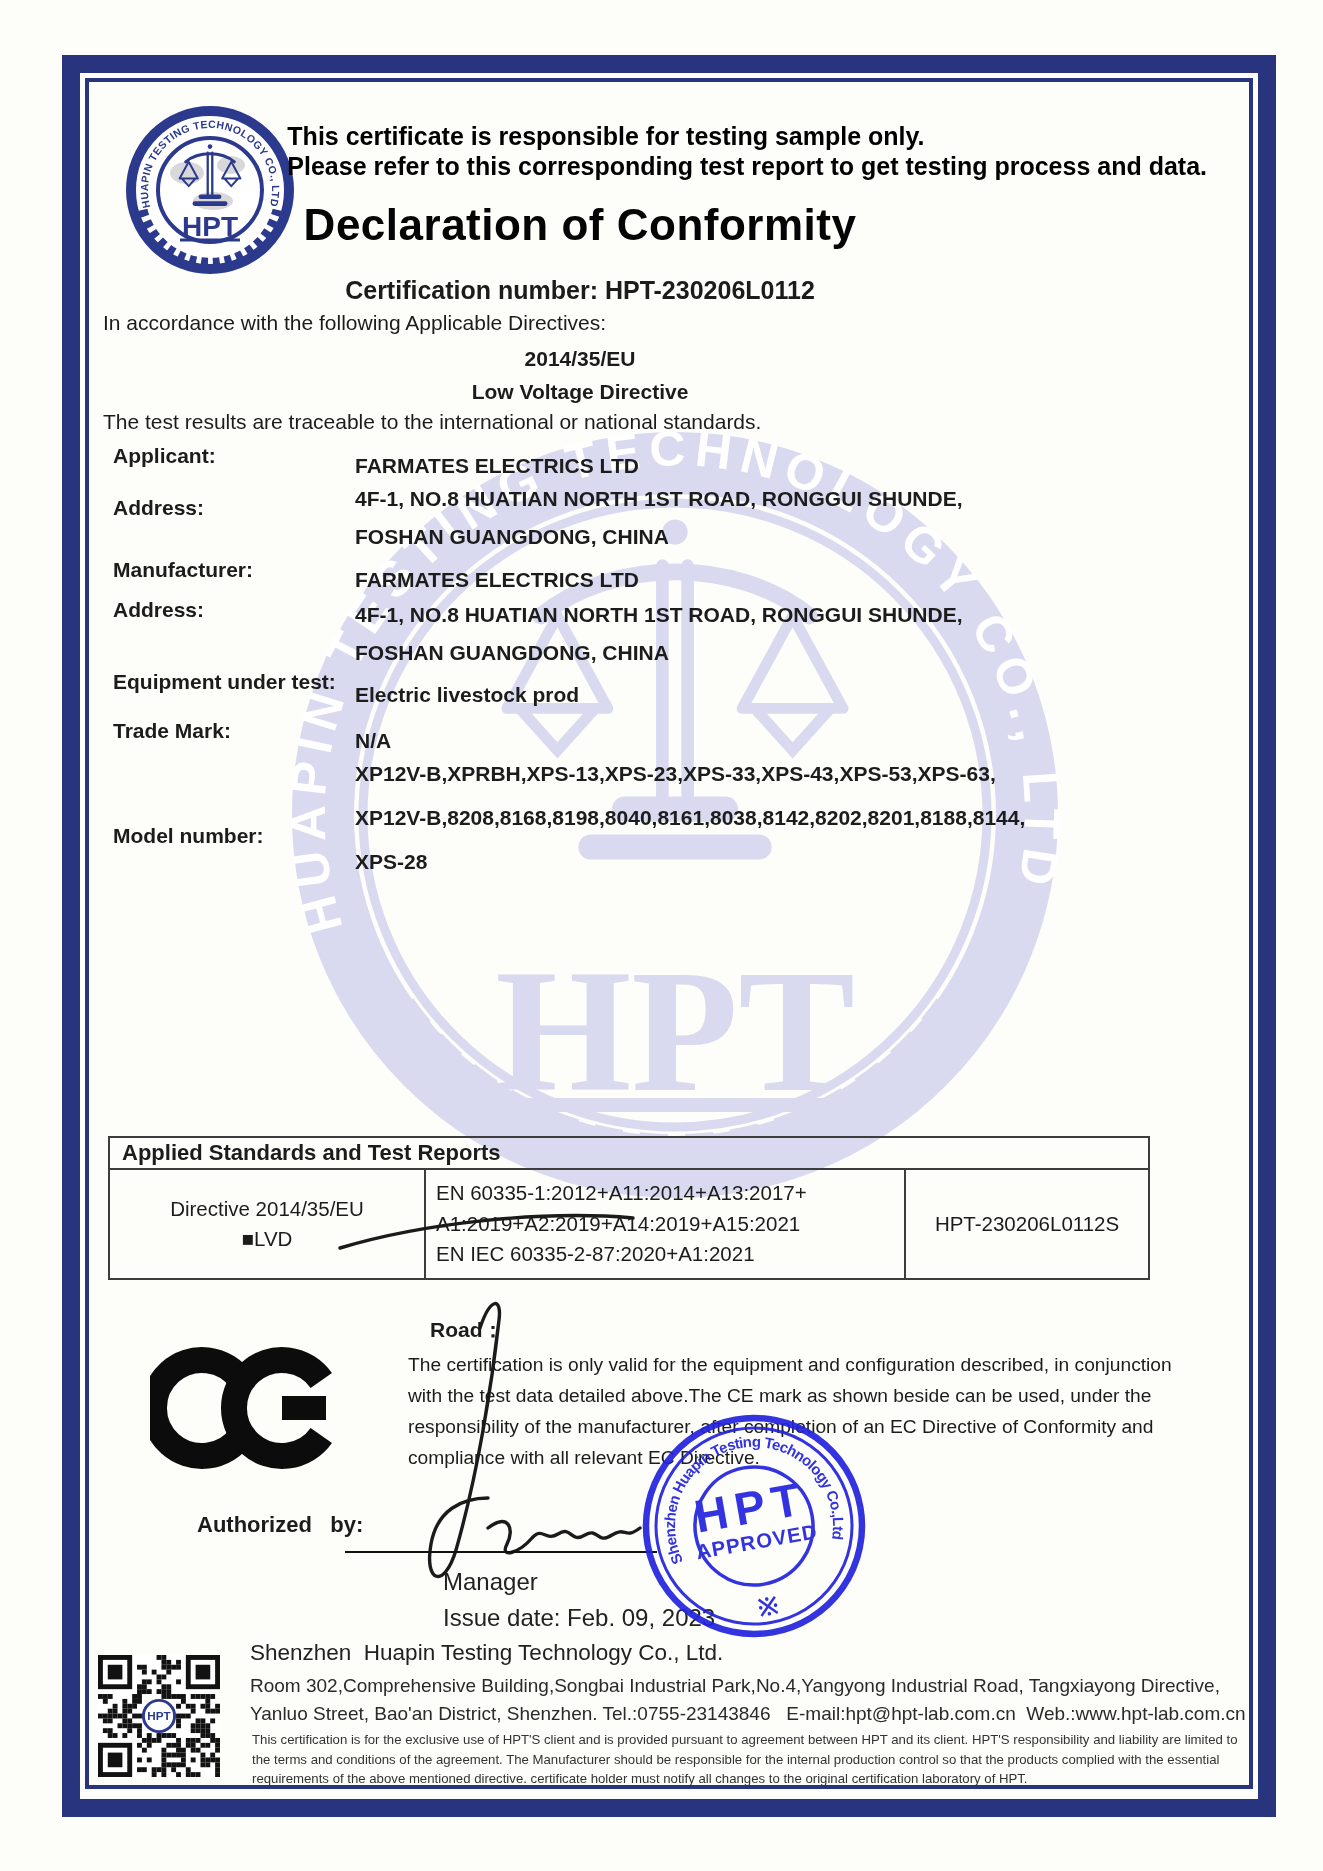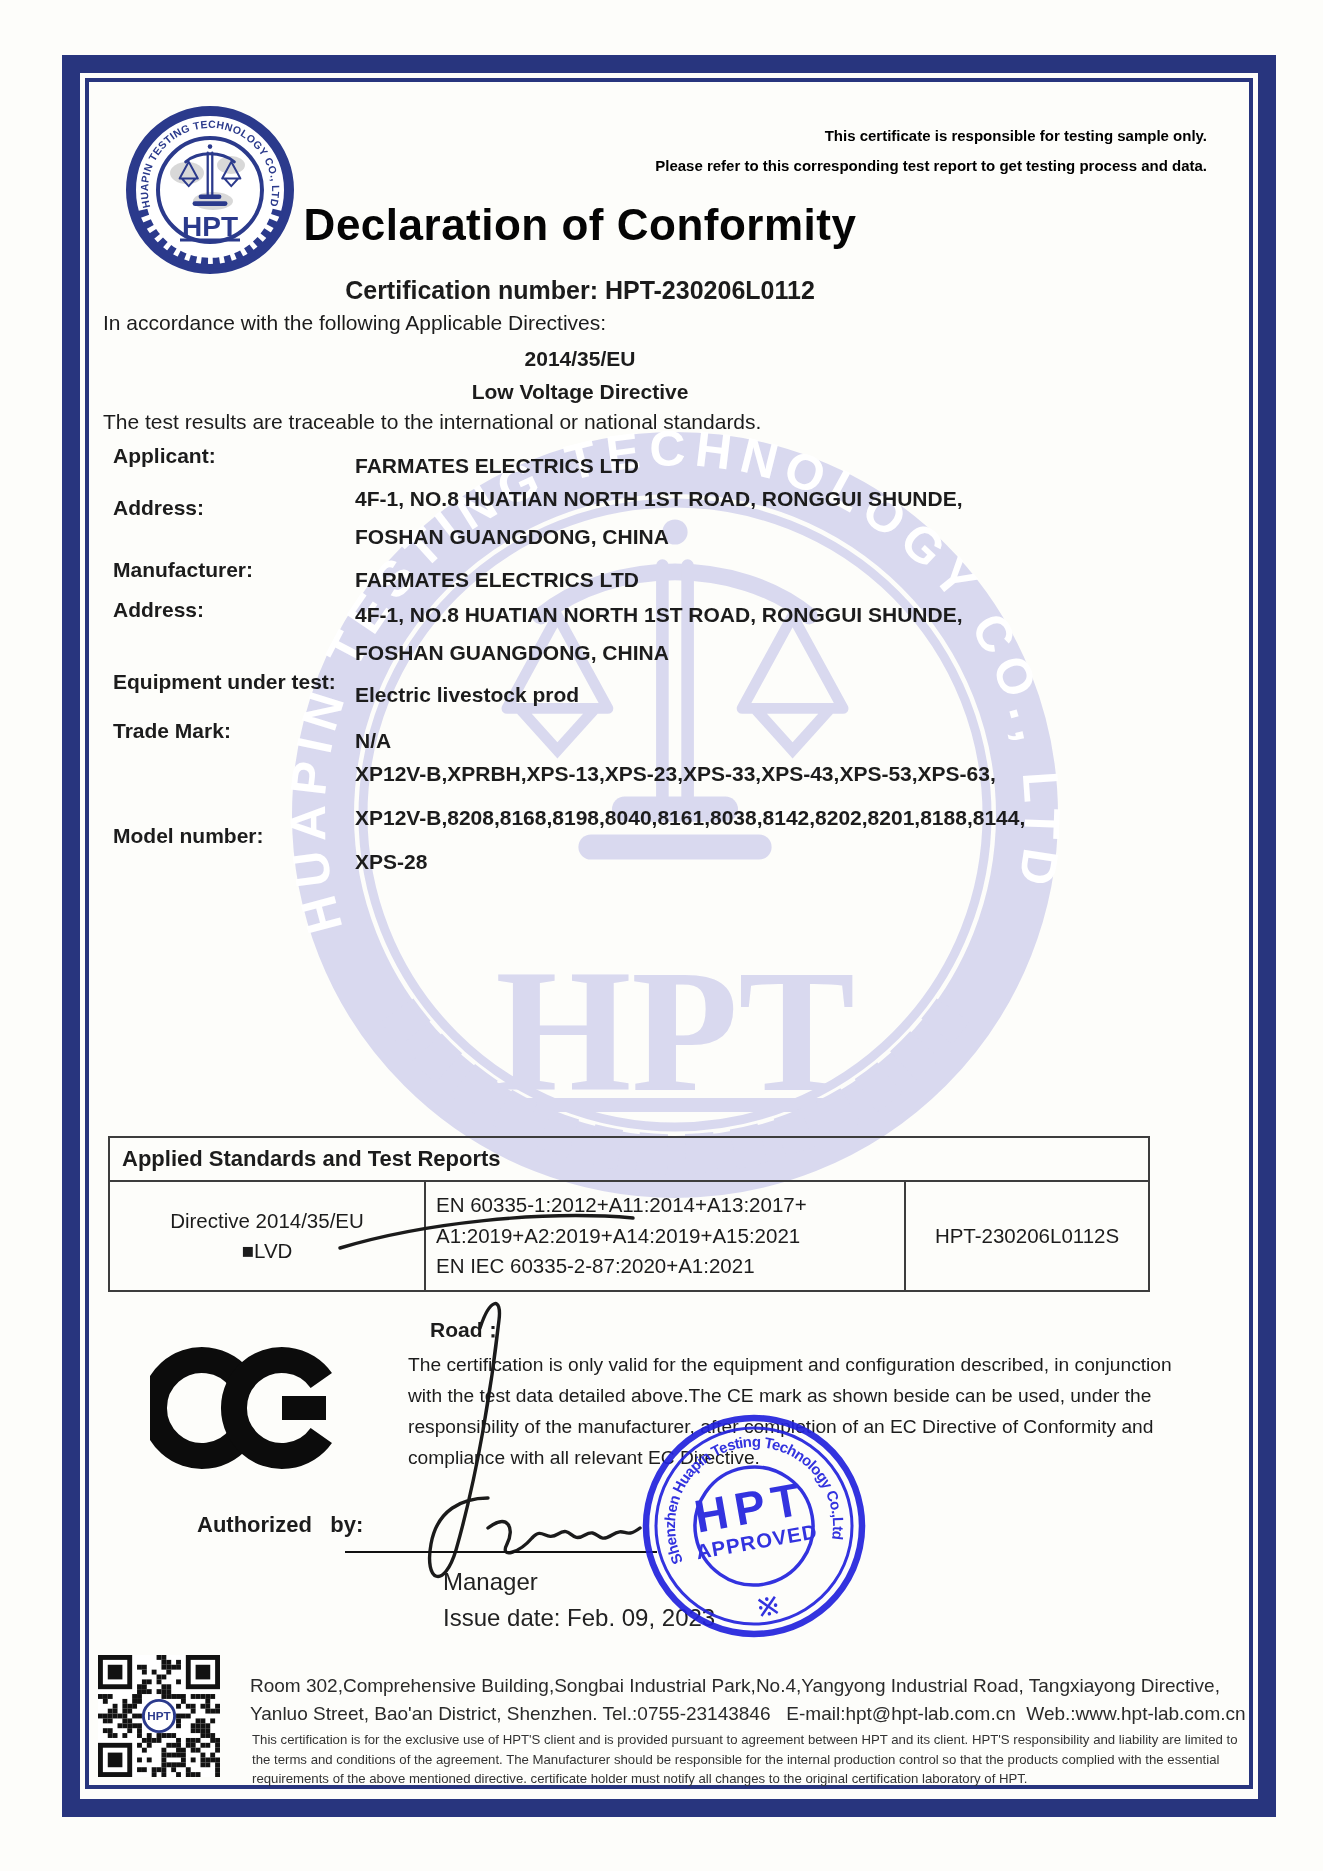--- a/index.html
+++ b/index.html
@@ -7,34 +7,34 @@
         font-family:"Liberation Sans",sans-serif;color:#1c1c1c;}
   .abs{position:absolute;}
   
   .border-outer{position:absolute;left:62px;top:55px;width:1214px;height:1762px;
                 border:18px solid #28357e;box-sizing:border-box;z-index:1;}
   .border-inner{position:absolute;left:85px;top:78px;width:1168px;height:1711px;
                 border:4px solid #28357e;box-sizing:border-box;z-index:1;}
   .z2{z-index:2;}
   .z3{z-index:3;}
   
-  .disclaimer{right:116px;top:121px;text-align:right;font-size:15px;font-weight:bold;line-height:30px;color:#000;}
+  .disclaimer{right:116px;top:121px;font-size:25px;font-weight:bold;line-height:30px;color:#000;}
   .title{left:80px;top:200px;width:1000px;text-align:center;font-size:44px;font-weight:bold;color:#050505;letter-spacing:0.5px;}
   .certnum{left:80px;top:276px;width:1000px;text-align:center;font-size:25px;font-weight:bold;}
   .accordance{left:103px;top:311px;font-size:21px;}
   .dircode{left:80px;top:347px;width:1000px;text-align:center;font-size:21px;font-weight:bold;}
   .dirname{left:80px;top:380px;width:1000px;text-align:center;font-size:21px;font-weight:bold;}
   .traceable{left:103px;top:410px;font-size:21px;}
   .flabel{left:113px;font-size:21px;font-weight:bold;}
   .fvalue{left:355px;font-size:21px;font-weight:bold;line-height:38px;}
   .fvalue.model{line-height:44px;}
   
   .stable{left:108px;top:1136px;width:1040px;border-collapse:collapse;table-layout:fixed;background:transparent;}
   .stable th,.stable td{border:2px solid #3d3d3d;vertical-align:middle;}
-  .stable th{font-size:22px;font-weight:bold;text-align:left;padding:8px 12px;height:26px;}
+  .stable th{font-size:22px;font-weight:bold;text-align:left;padding:2px 12px;height:26px;}
   .stable td{font-size:20.5px;padding:8px 10px;}
   .td-directive{text-align:center;line-height:30px;font-size:20.5px;}
   .td-standards div{line-height:30.5px;}
   .td-report{text-align:center;}
   
   .note-head{left:430px;top:1316px;font-size:21px;font-weight:bold;}
   .note-body{left:408px;top:1349px;width:792px;font-size:19.2px;line-height:31px;text-align:left;}
   .authorized{left:197px;top:1512px;font-size:22px;font-weight:bold;white-space:pre;}
   .sigline{left:345px;top:1551px;width:312px;border-top:2.5px solid #111;}
   .manager{left:443px;top:1568px;font-size:24px;color:#222;}
@@ -412,17 +412,18 @@
         <rect x="19" y="1" width="5" height="5" fill="#ffffff"></rect>
         <rect x="20" y="2" width="3" height="3" fill="#121212"></rect>
         <rect x="0" y="18" width="7" height="7" fill="#121212"></rect>
         <rect x="1" y="19" width="5" height="5" fill="#ffffff"></rect>
         <rect x="2" y="20" width="3" height="3" fill="#121212"></rect>
       </g>
     <circle cx="12.5" cy="12.5" r="3.2" fill="#ffffff" stroke="#2b3a8c" stroke-width="0.6"></circle>
     <text x="12.5" y="13.4" text-anchor="middle" font-size="2.4" font-weight="bold" fill="#2b3a8c">HPT</text>
   </svg>
 
+  <div class="abs z2 f-company">Shenzhen  Huapin Testing Technology Co., Ltd.</div>
   <div class="abs z2 f-line1">Room 302,Comprehensive Building,Songbai Industrial Park,No.4,Yangyong Industrial Road, Tangxiayong Directive,</div>
   <div class="abs z2 f-line2">Yanluo Street, Bao'an District, Shenzhen. Tel.:0755-23143846   E-mail:hpt@hpt-lab.com.cn  Web.:www.hpt-lab.com.cn</div>
   <div class="abs z2 f-fine">This certification is for the exclusive use of  HPT'S  client and is provided pursuant to agreement between  HPT and its client.  HPT'S responsibility and liability are limited to the terms and conditions of the agreement. The Manufacturer should be responsible for the internal production control so that the products complied with the essential requirements of the above mentioned directive. certificate holder must notify all changes to the original certification laboratory of HPT.</div>
 
 </div>
 
 </body></html>

